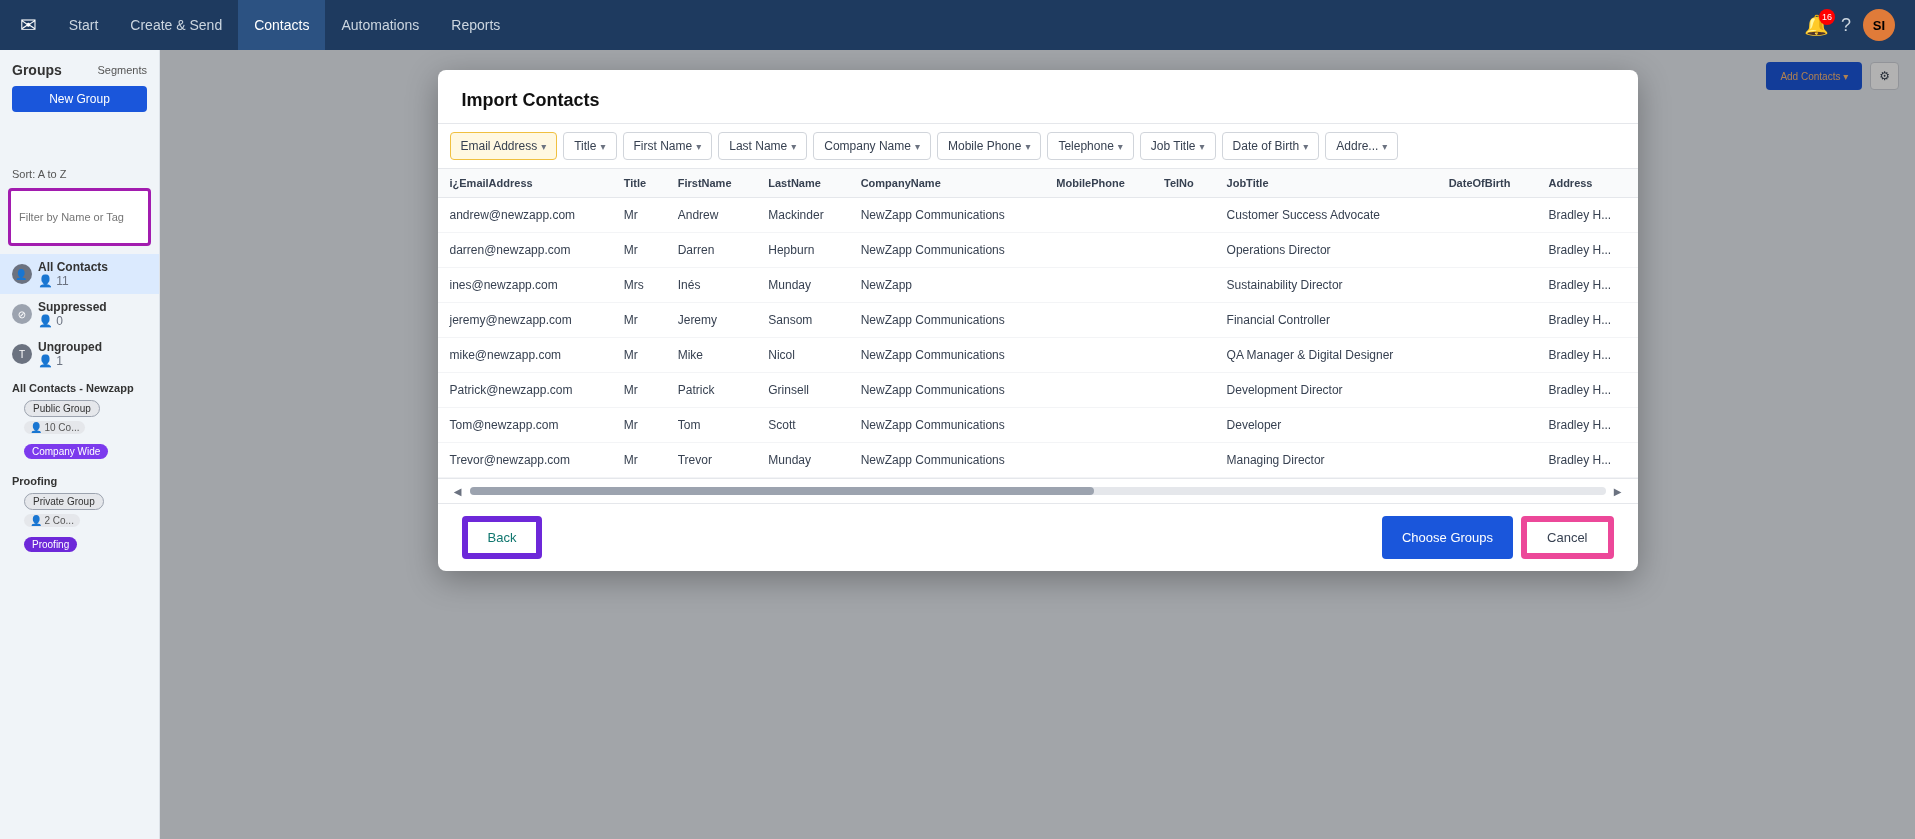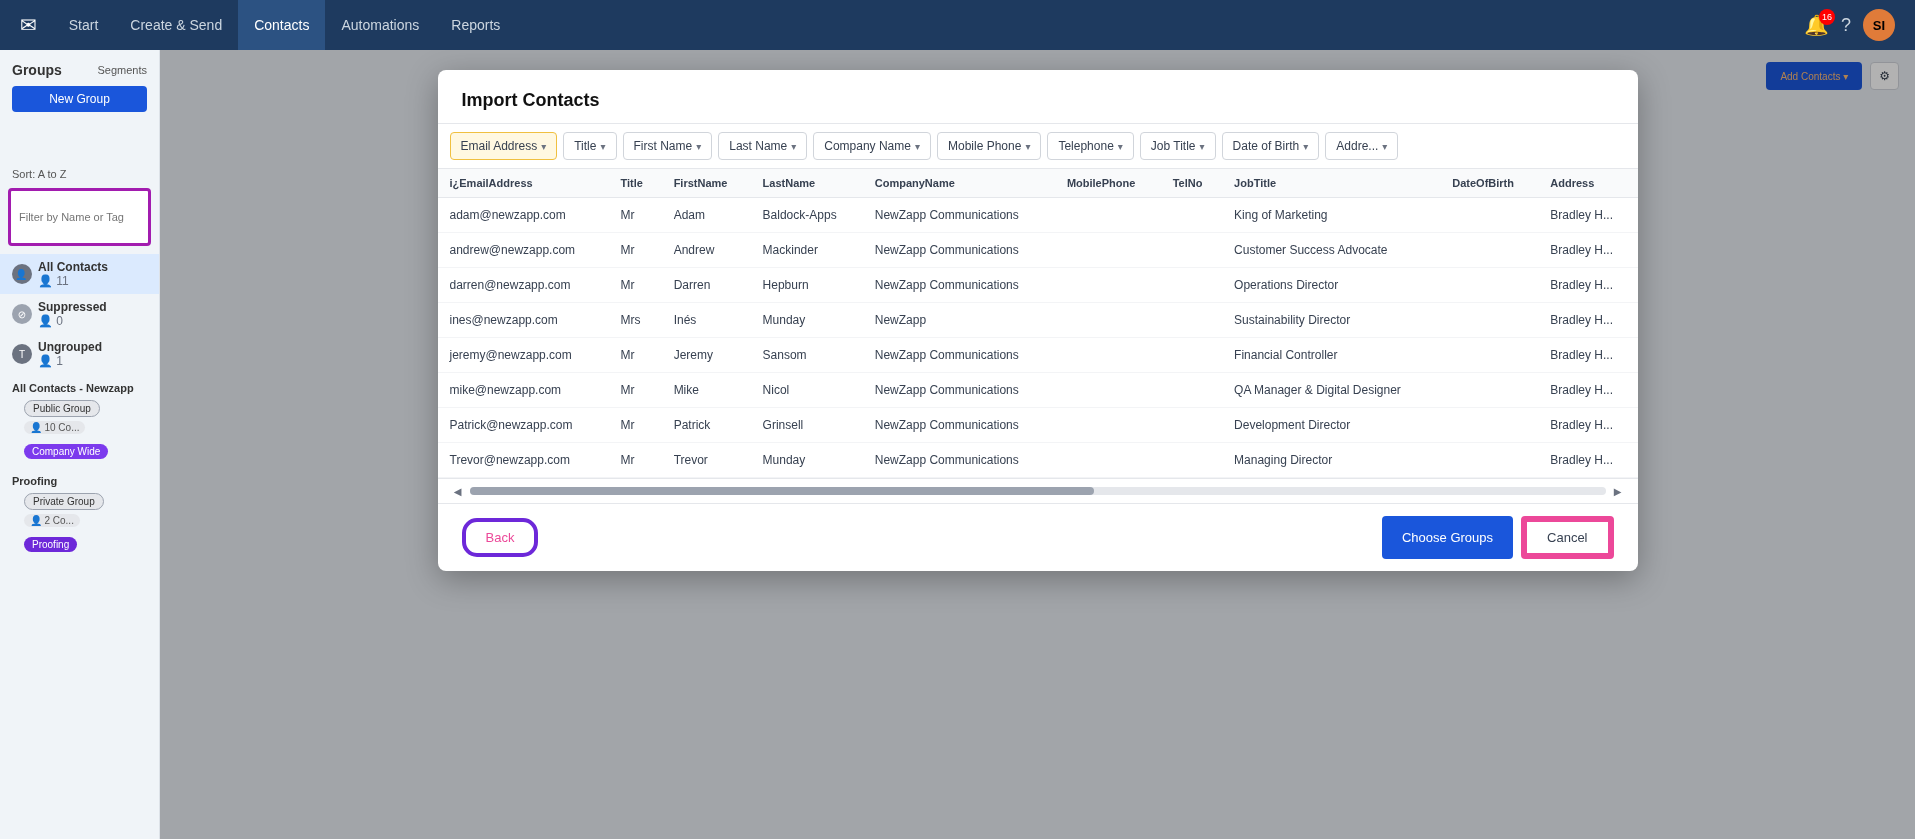--- a/index.html
+++ b/index.html
@@ -316,26 +316,26 @@
     
     .modal-footer {
       padding: 12px 24px;
       border-top: 1px solid #e5e7eb;
       display: flex;
       justify-content: space-between;
       align-items: center;
     }
     .btn-back {
       padding: 8px 20px;
-      border: 4px solid #6d28d9;
+      border: 6px solid #6d28d9;
       background: white;
-      border-radius: 15px;
+      border-radius: 4px;
       font-size: 13px;
       cursor: pointer;
-      color: #ec4899;
+      color: #0f766e;
     }
     .footer-right { display: flex; gap: 8px; border-radius: 9px; }
     .btn-choose {
       padding: 8px 20px;
       background: #1a56db;
       color: white;
       border: none;
       border-radius: 4px;
       font-size: 13px;
       cursor: pointer;
@@ -545,32 +545,20 @@
                   <th>LastName</th>
                   <th>CompanyName</th>
                   <th>MobilePhone</th>
                   <th>TelNo</th>
                   <th>JobTitle</th>
                   <th>DateOfBirth</th>
                   <th>Address</th>
                 </tr>
               </thead>
               <tbody id="contacts-tbody">
-              <tr>
-                    <td>adam@newzapp.com</td>
-                    <td>Mr</td>
-                    <td>Adam</td>
-                    <td>Baldock-Apps</td>
-                    <td>NewZapp Communications</td>
-                    <td></td>
-                    <td></td>
-                    <td>King of Marketing</td>
-                    <td></td>
-                    <td>Bradley H...</td>
-                  </tr>
                   <tr>
                     <td>andrew@newzapp.com</td>
                     <td>Mr</td>
                     <td>Andrew</td>
                     <td>Mackinder</td>
                     <td>NewZapp Communications</td>
                     <td></td>
                     <td></td>
                     <td>Customer Success Advocate</td>
                     <td></td>
@@ -626,20 +614,32 @@
                   </tr>
                   <tr>
                     <td>Patrick@newzapp.com</td>
                     <td>Mr</td>
                     <td>Patrick</td>
                     <td>Grinsell</td>
                     <td>NewZapp Communications</td>
                     <td></td>
                     <td></td>
                     <td>Development Director</td>
+                    <td></td>
+                    <td>Bradley H...</td>
+                  </tr>
+                  <tr>
+                    <td>Tom@newzapp.com</td>
+                    <td>Mr</td>
+                    <td>Tom</td>
+                    <td>Scott</td>
+                    <td>NewZapp Communications</td>
+                    <td></td>
+                    <td></td>
+                    <td>Developer</td>
                     <td></td>
                     <td>Bradley H...</td>
                   </tr>
                   <tr>
                     <td>Trevor@newzapp.com</td>
                     <td>Mr</td>
                     <td>Trevor</td>
                     <td>Munday</td>
                     <td>NewZapp Communications</td>
                     <td></td>

